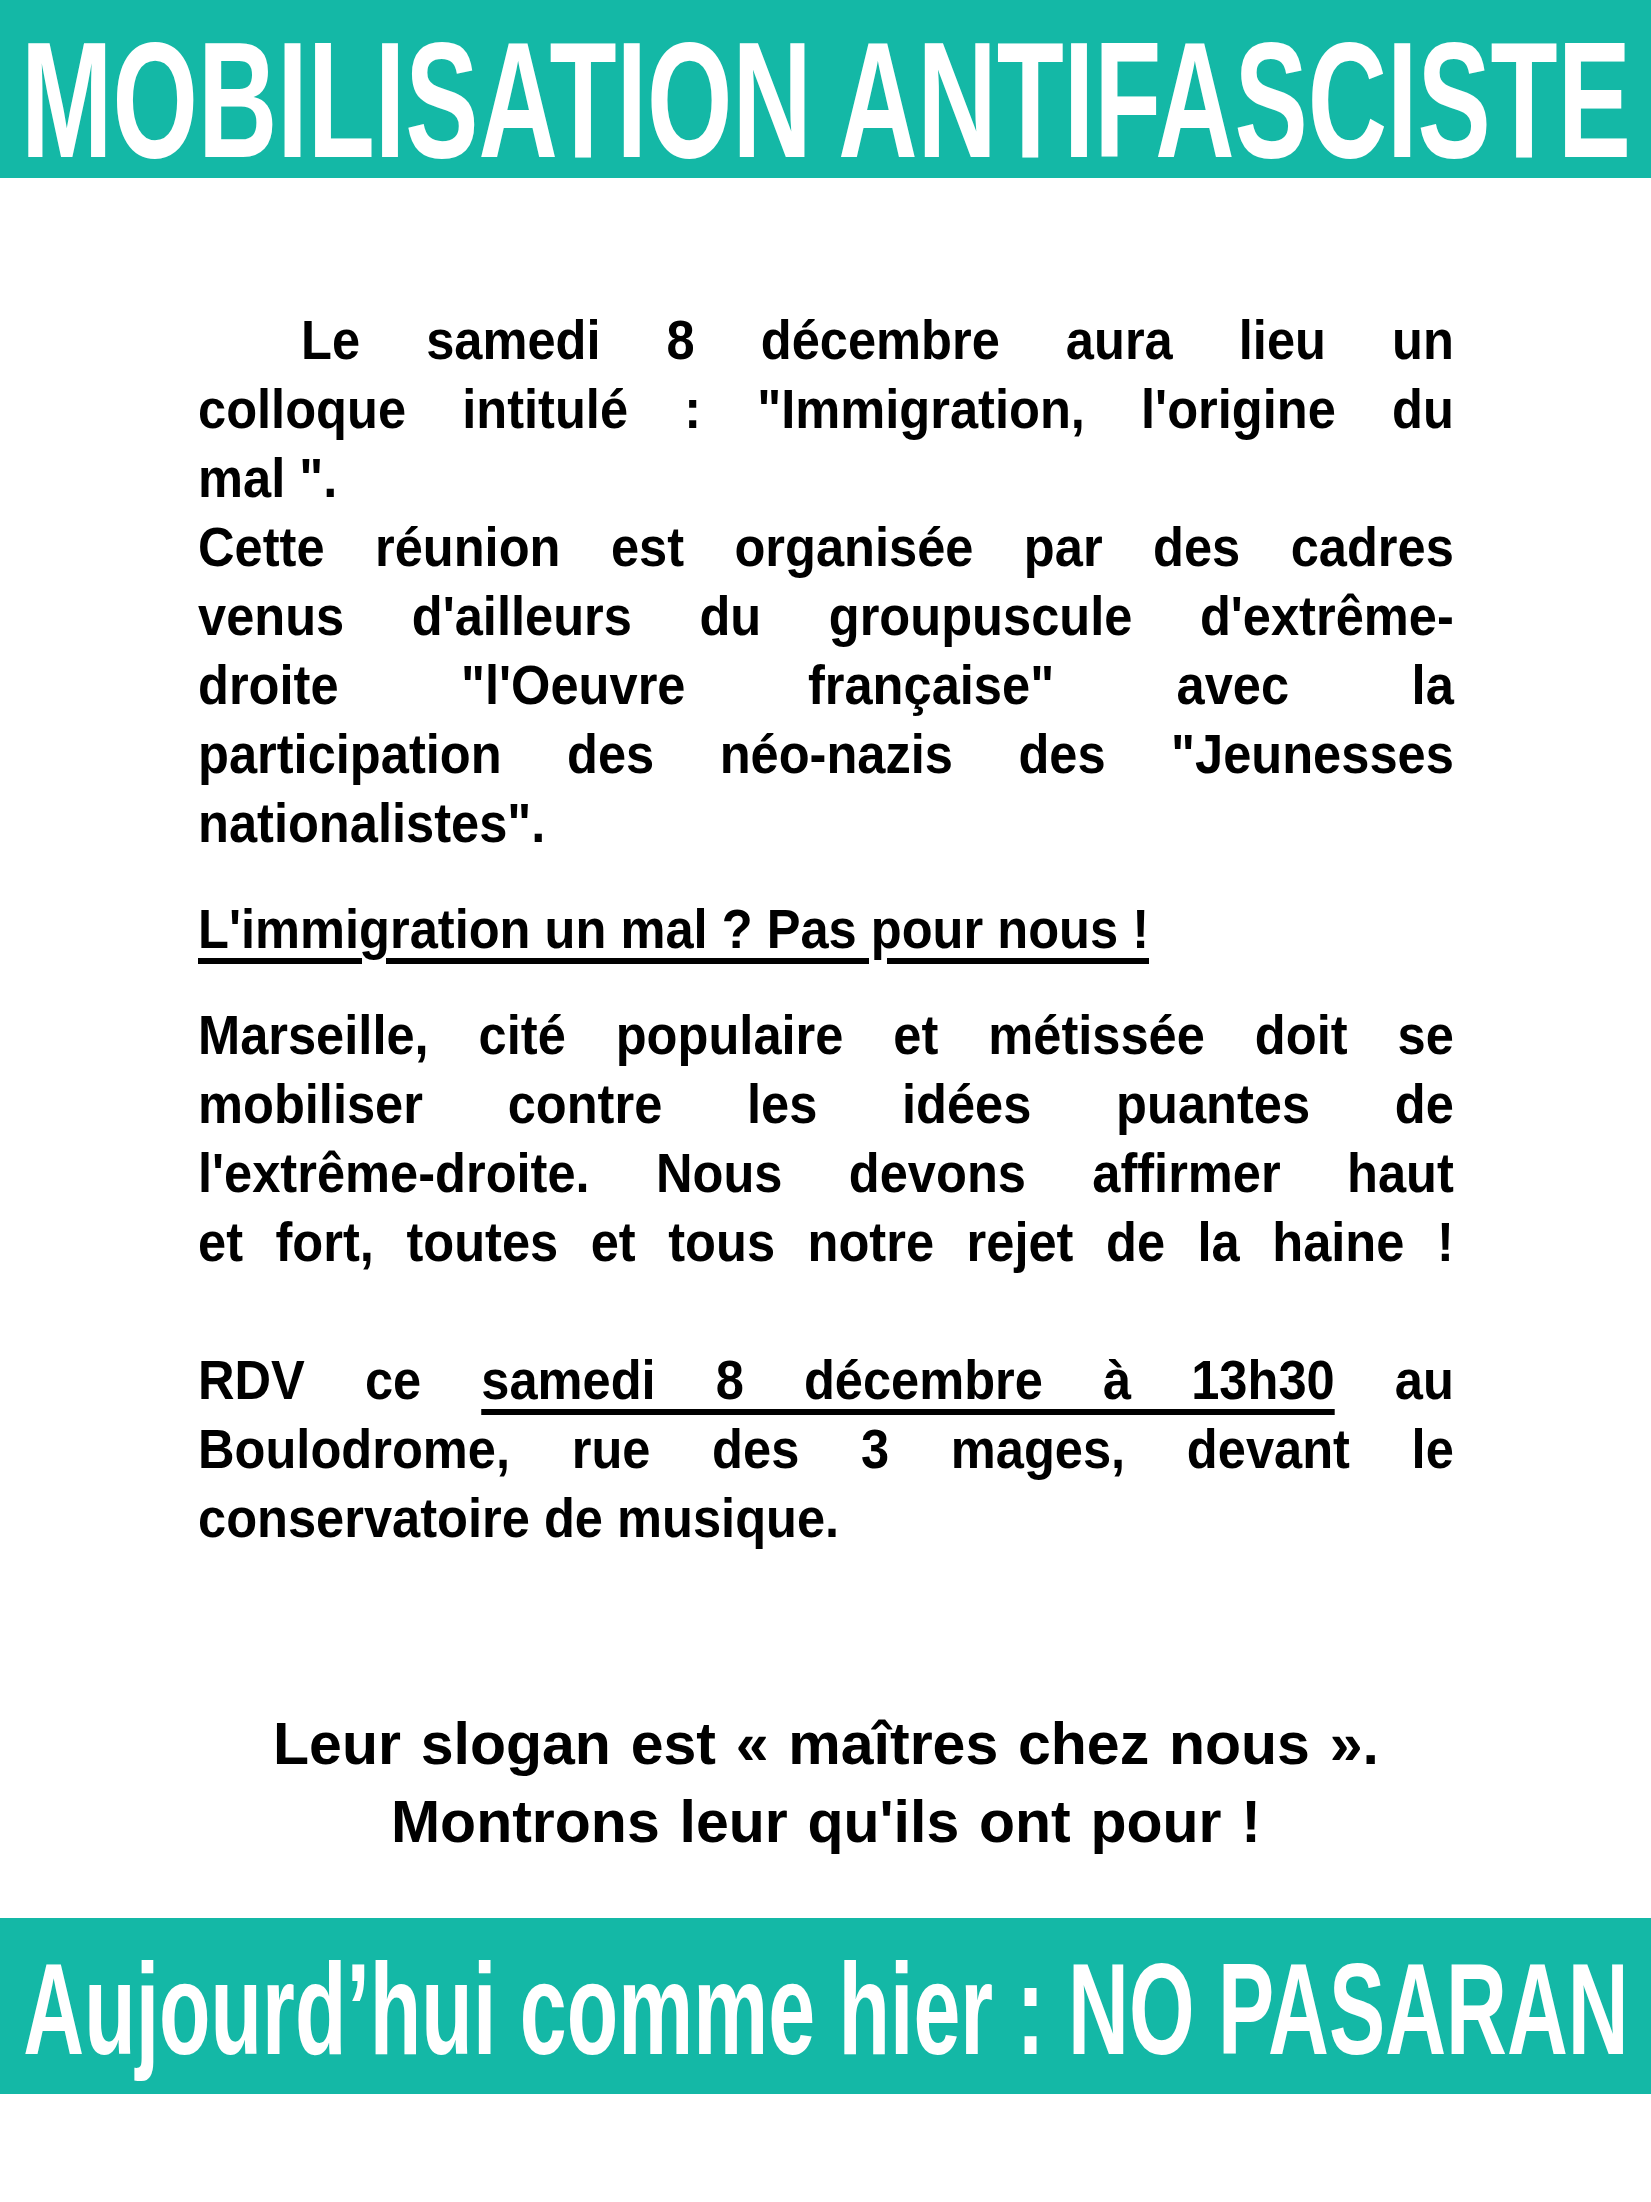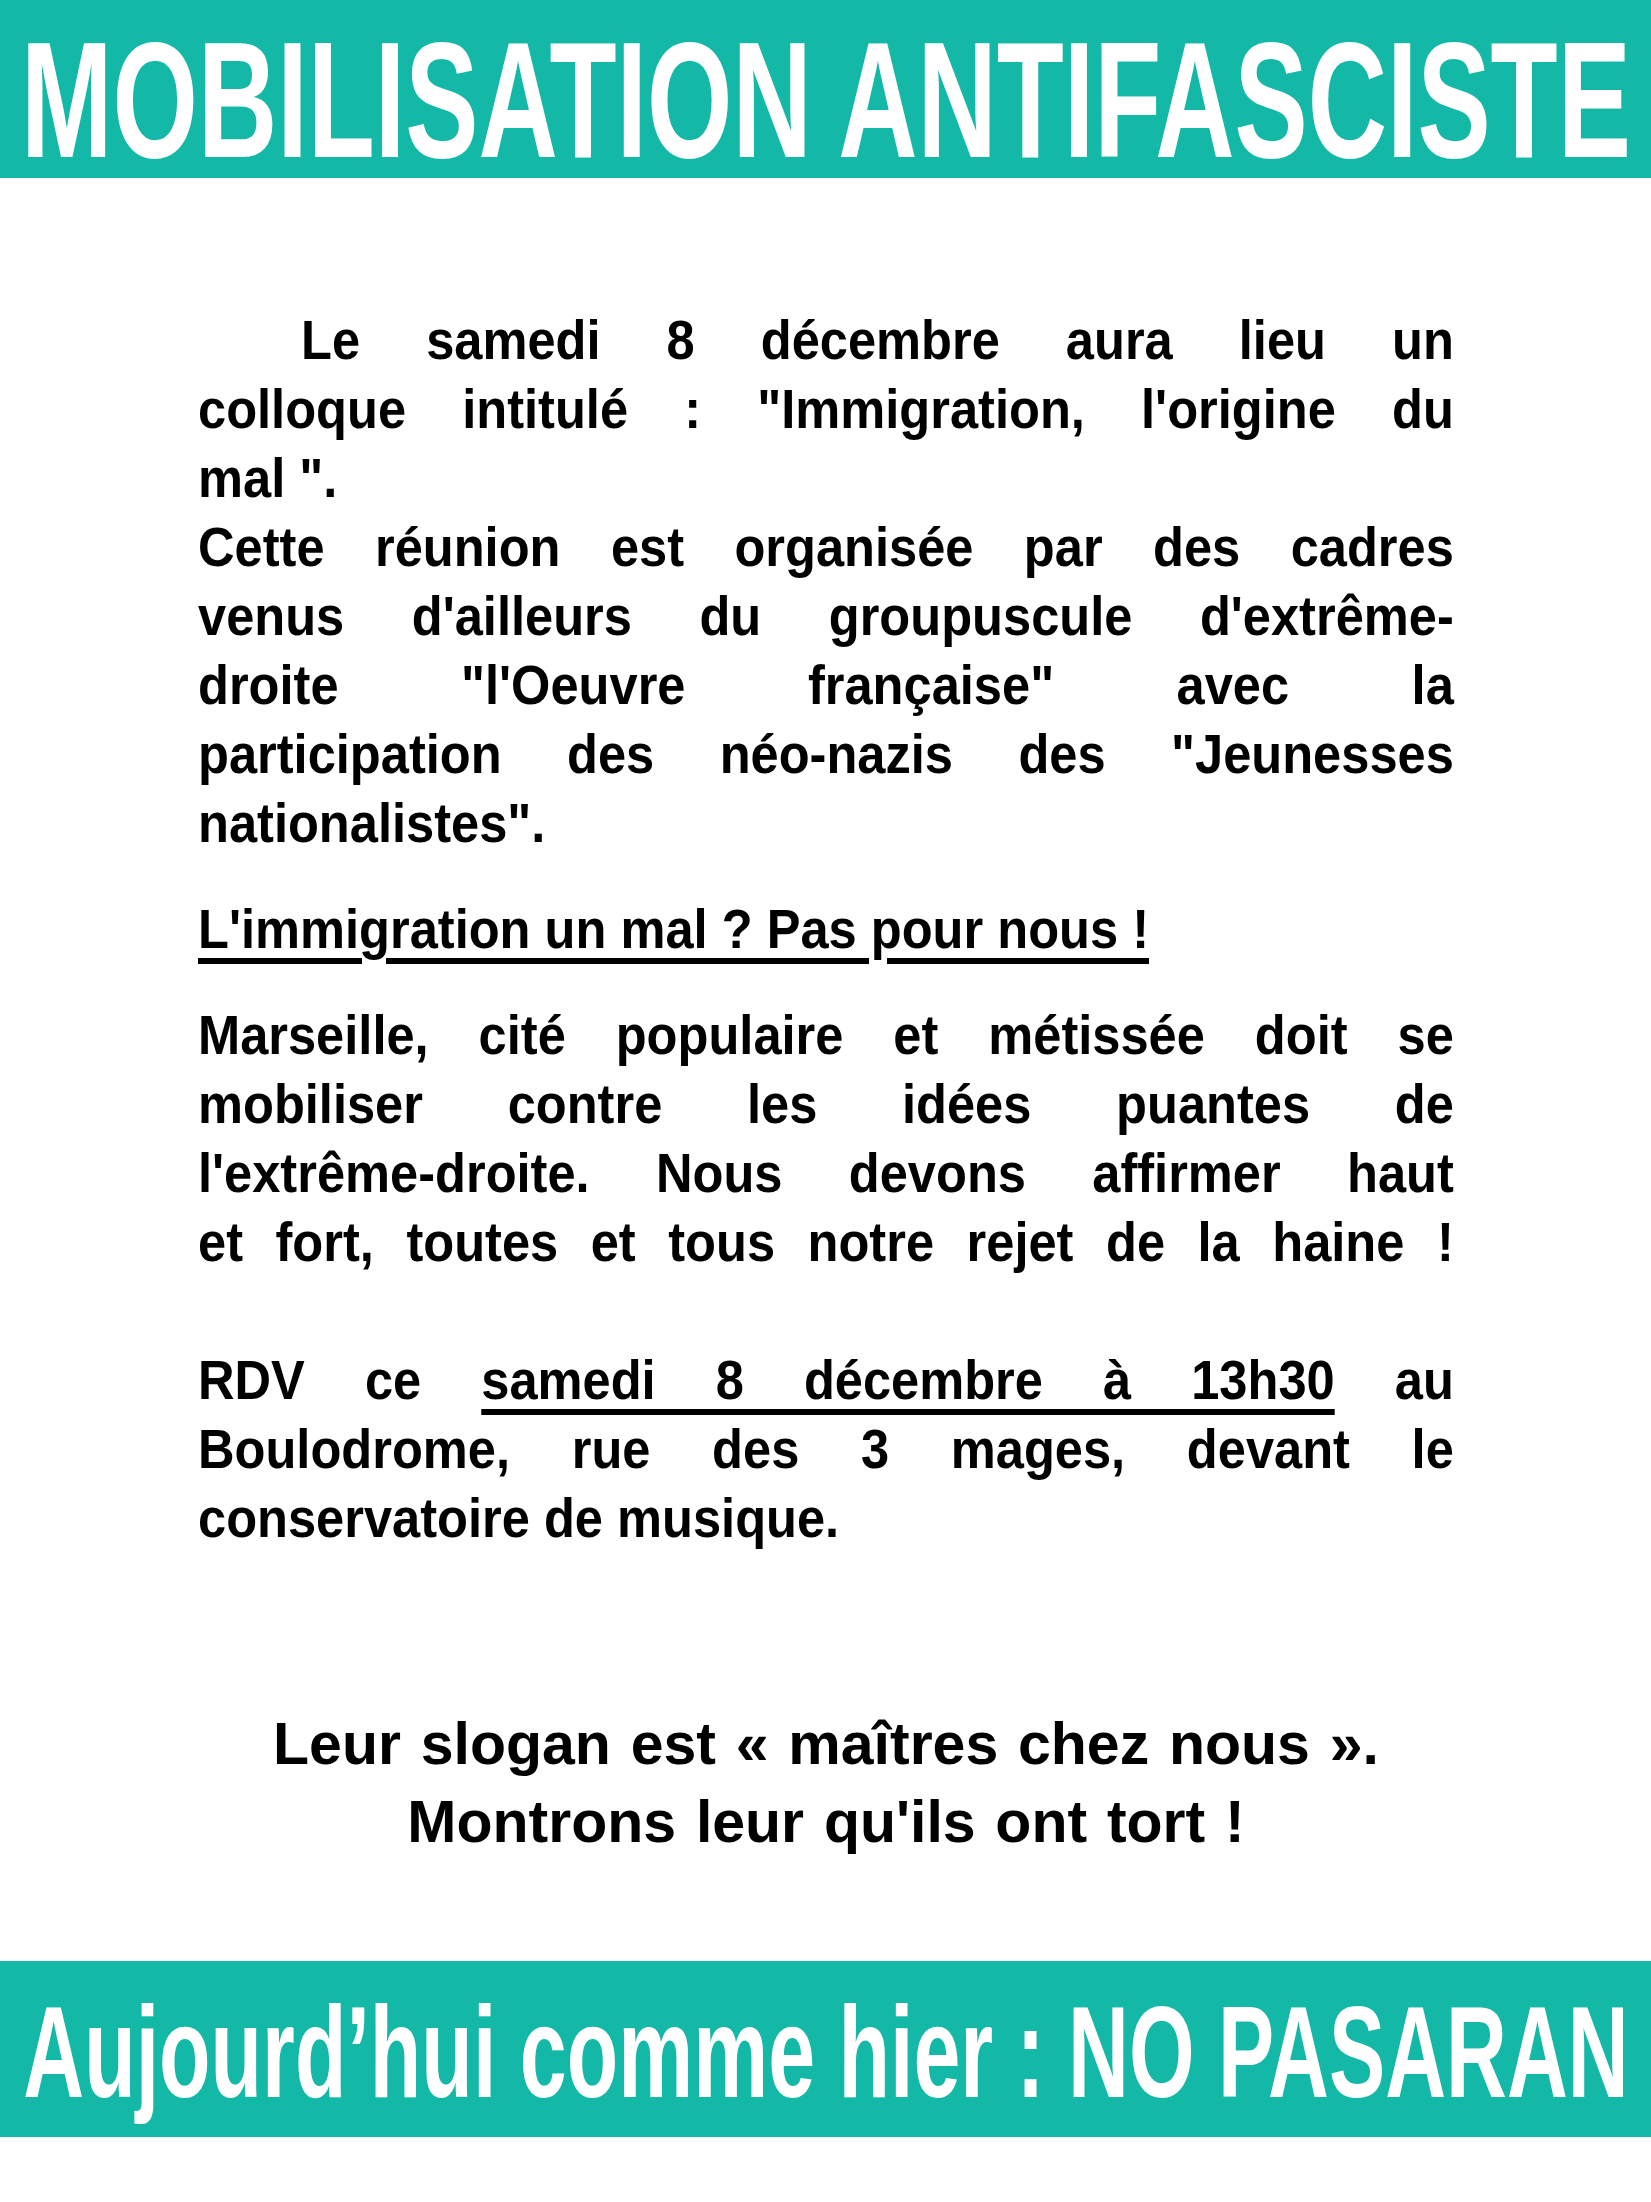--- a/index.html
+++ b/index.html
@@ -18,21 +18,21 @@
     background: #ffffff;
   }
   .banner {
     position: absolute;
     left: 0;
     width: 1652px;
     background: #14b8a6;
     overflow: hidden;
   }
   #top-banner { top: 0; height: 178px; }
-  #bottom-banner { top: 1961px; height: 176px; }
+  #bottom-banner { top: 1918px; height: 176px; }
 
   
   #body-column {
     position: absolute;
     left: 198px;
     top: 0;
     width: 1365px;
     height: 2203px;
     transform: scaleX(0.92);
     transform-origin: 0 0;
@@ -105,21 +105,21 @@
       </div>
       <div class="block" style="top: 1346px;">
         <div class="line j"><span>RDV ce </span><span class="u">samedi 8 décembre à 13h30</span><span> au</span></div>
         <div class="line j"><span>Boulodrome, rue des 3 mages, devant le</span></div>
         <div class="line"><span>conservatoire de musique.</span></div>
       </div>
     </div>
 
   <div id="slogan-block">
     <div class="slogan-line">Leur slogan est « maîtres chez nous ».</div>
-    <div class="slogan-line">Montrons leur qu'ils ont tort !</div>
+    <div class="slogan-line">Montrons leur qu'ils ont pour !</div>
   </div>
 
   <div class="banner" id="bottom-banner">
     <svg width="1652" height="176" viewBox="0 0 1920 204">
       <text x="960" y="158" font-family="Liberation Sans, DejaVu Sans, sans-serif" font-weight="bold" font-size="152" fill="#ffffff" text-anchor="middle" textLength="1866" lengthAdjust="spacingAndGlyphs">Aujourd’hui comme hier : NO PASARAN</text>
     </svg>
   </div>
 
 </div>
 

